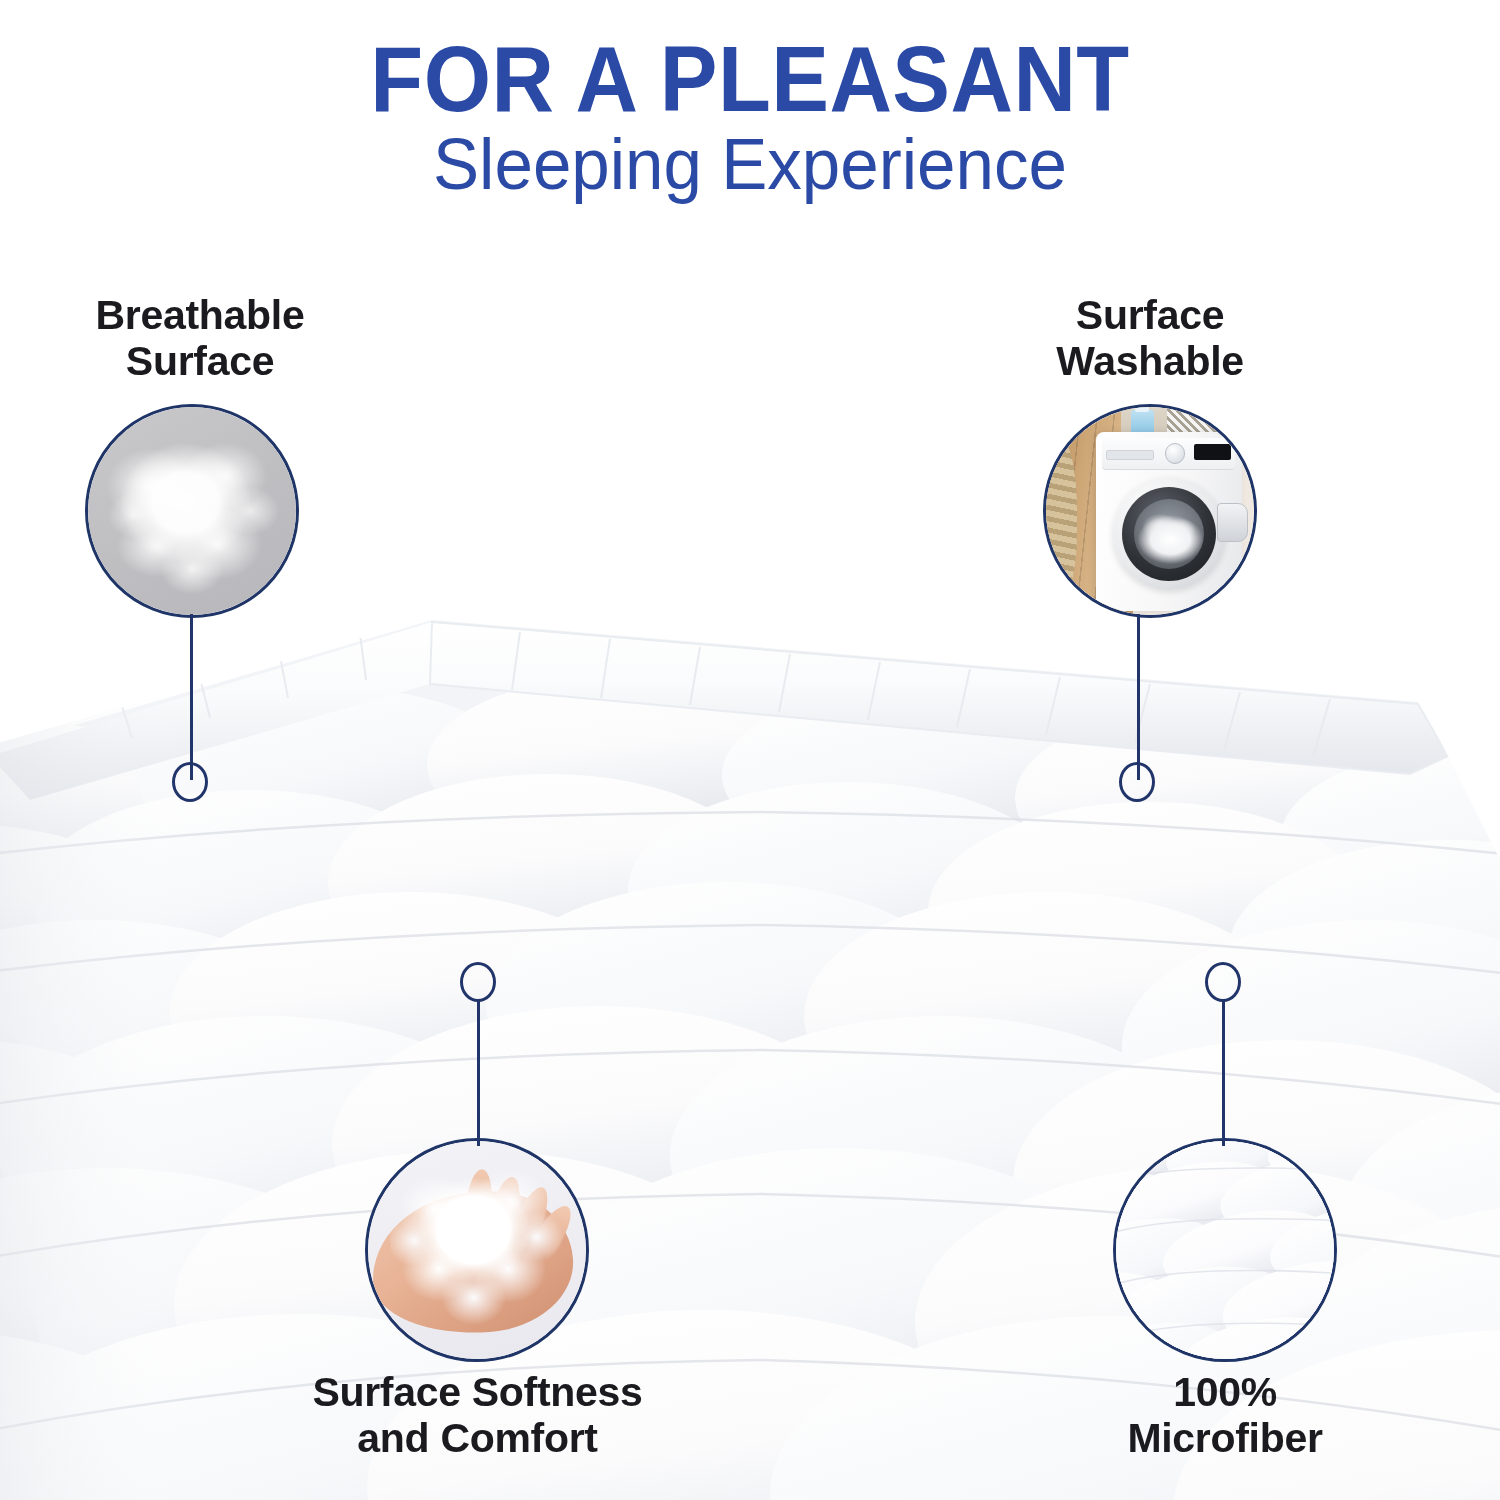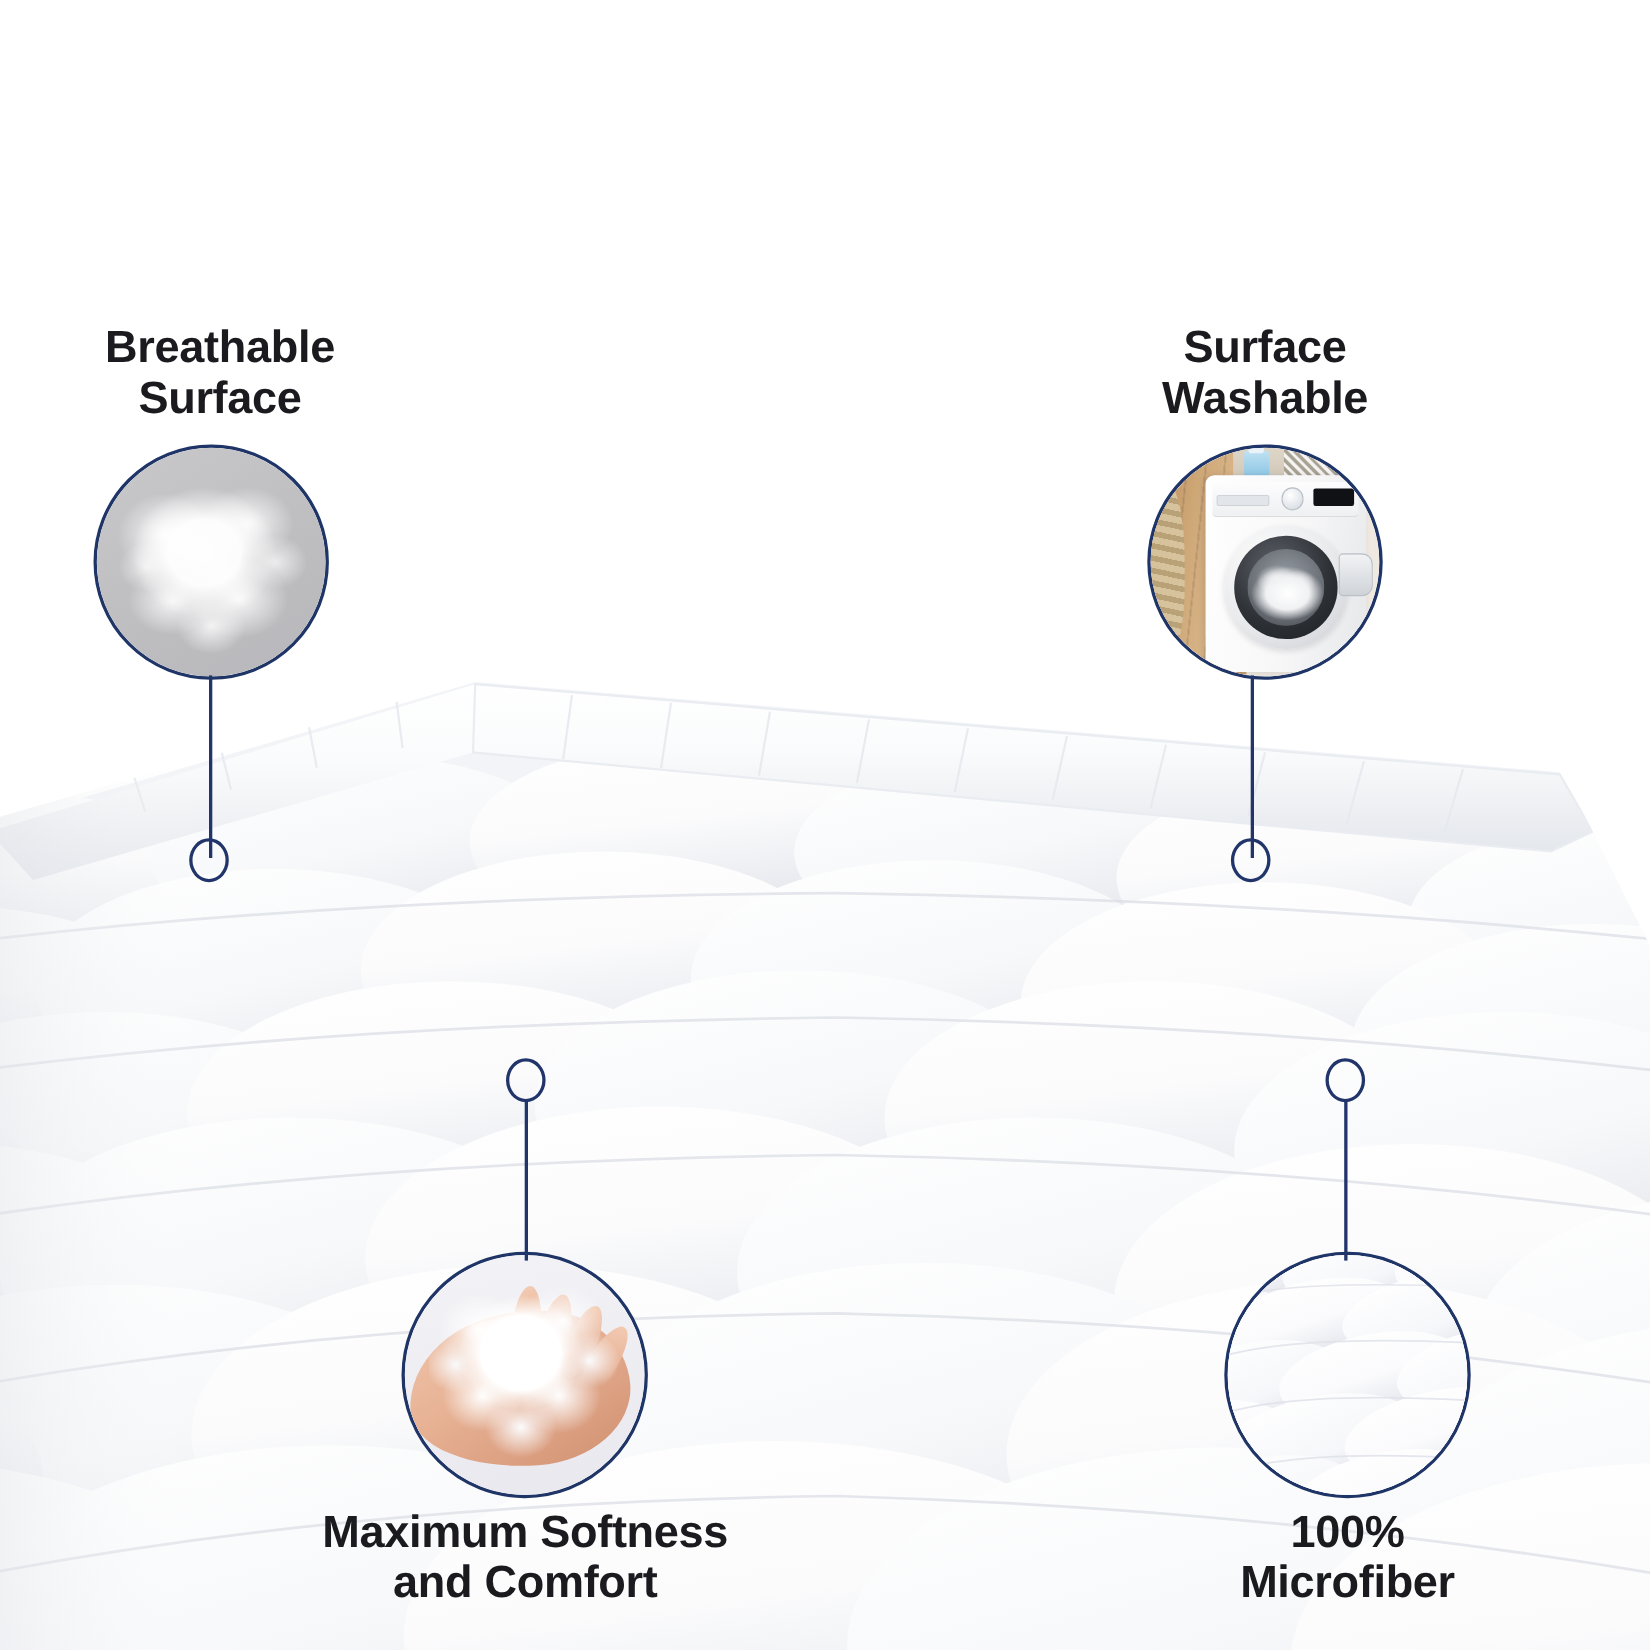--- a/index.html
+++ b/index.html
@@ -248,20 +248,24 @@
 
   
   .mf-scene { position: absolute; inset: 0; background: #f4f5f8; }
   .mf-svg { position: absolute; inset: 0; width: 100%; height: 100%; }
 </style>
 </head>
 <body>
 
 <div class="stage">
 
+  <div class="heading">
+    <div class="heading-main">FOR A PLEASANT</div>
+    <div class="heading-sub">Sleeping Experience</div>
+  </div>
 
   <div class="mattress-wrap">
     <svg class="mattress-svg" viewBox="0 0 1500 940" preserveAspectRatio="none">
       <defs>
         <linearGradient id="cellG" x1="0" y1="0" x2="0.25" y2="1">
           <stop offset="0%" stop-color="#ffffff"></stop>
           <stop offset="48%" stop-color="#fbfbfc"></stop>
           <stop offset="78%" stop-color="#eceef2"></stop>
           <stop offset="100%" stop-color="#dfe2e8"></stop>
         </linearGradient>
@@ -430,21 +434,21 @@
           <div class="hf-hand"></div>
           <div class="hf-finger hf-f4"></div>
           <div class="hf-finger hf-f1"></div>
           <div class="hf-finger hf-f2"></div>
           <div class="hf-finger hf-f3"></div>
           <div class="hf-fluff"></div>
         </div>
       </div>
     </div>
 
-    <div class="callout-label" style="left:255px; top:1370px; width:445px;">Maximum Softness
+    <div class="callout-label" style="left:255px; top:1370px; width:445px;">Surface Softness
 and Comfort</div>
   </div>
 
   <div class="callout" style="left:0;top:0;">
     <div class="ring" style="left:1205px; top:962px;"></div>
     <div class="conn" style="left:1222px; top:1000px; height:146px;"></div>
 
     <div class="bubble" style="left:1113px; top:1138px; width:224px; height:224px;">
       <div class="bubble-inner">
         <div class="mf-scene">

